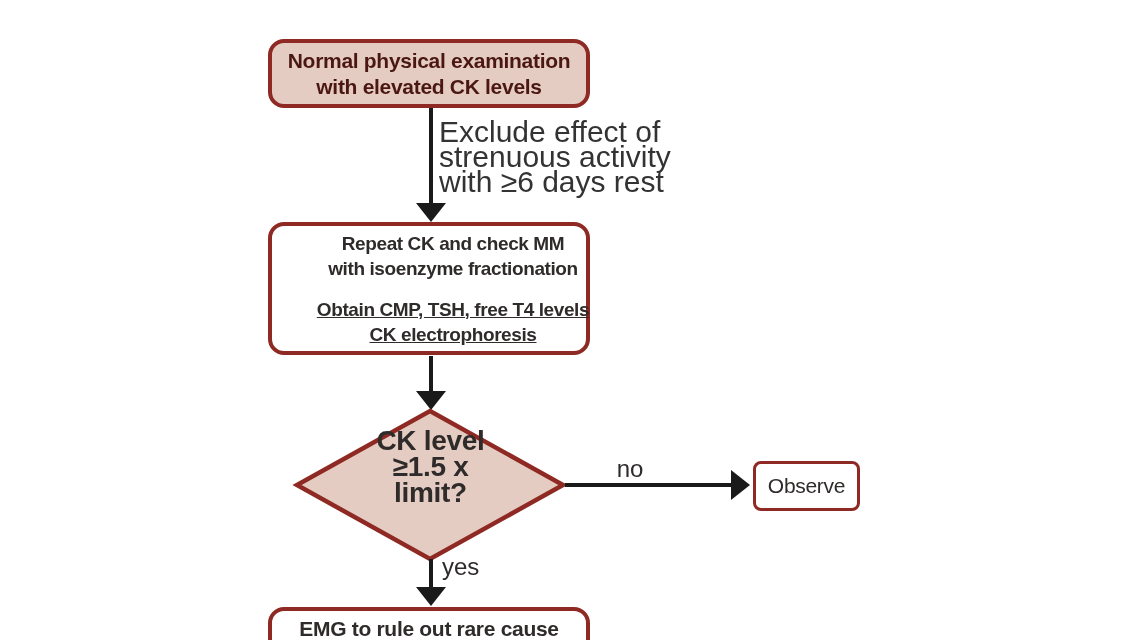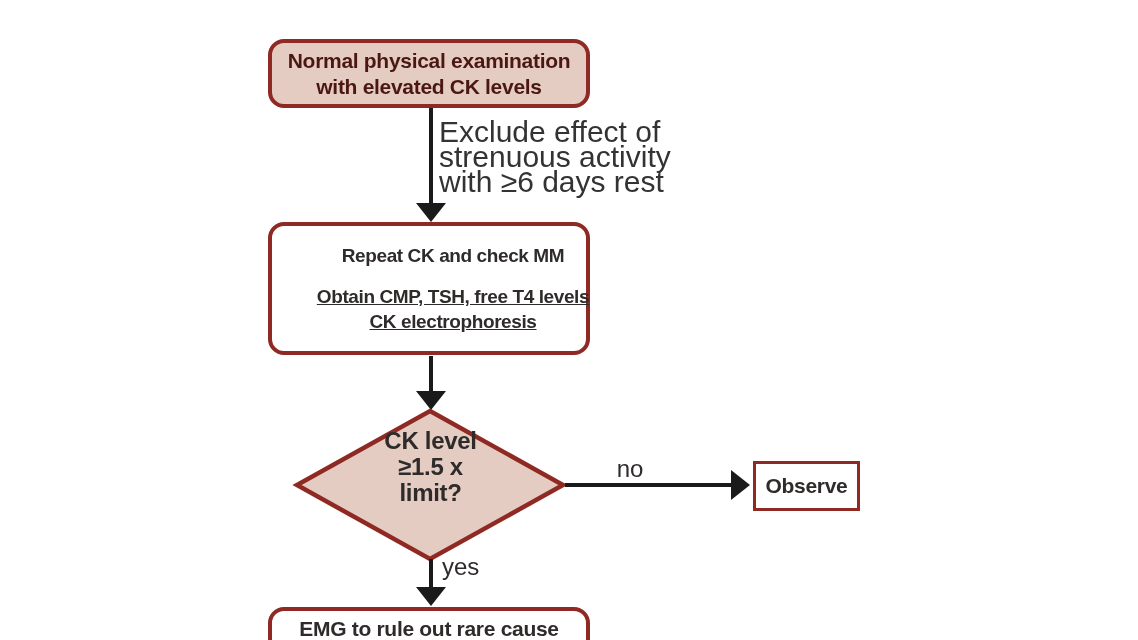--- a/index.html
+++ b/index.html
@@ -68,31 +68,31 @@
     font-size: 19px; font-weight: bold;
     line-height: 25px; letter-spacing: -0.4px; padding-left: 48px;
   }
   .node-workup .group2 { margin-top: 16px; text-decoration: underline; }
   .decision-text {
     position: absolute;
     left: 320px; top: 428px;
     width: 221px;
     text-align: center;
     color: var(--text-black);
-    font-size: 24px; font-weight: bold;
+    font-size: 28px; font-weight: bold;
     line-height: 26px; letter-spacing: -0.3px;
     z-index: 1;
   }
   .node-observe {
     left: 753px; top: 461px;
     width: 107px; height: 50px;
     border-width: 3.5px;
-    border-radius: 0;
+    border-radius: 8px;
     color: var(--text-black);
-    font-size: 21px; font-weight: bold;
+    font-size: 21px; font-weight: normal;
     letter-spacing: -0.3px;
   }
   .node-emg {
     left: 268px; top: 607px;
     width: 322px; height: 64px;
     justify-content: flex-start;
     padding-top: 5px;
     color: var(--text-black);
     font-size: 21px; font-weight: bold;
     line-height: 26px; letter-spacing: -0.3px;
@@ -153,20 +153,21 @@
 
   <div class="edge-note">
     <div class="text-line">Exclude effect of</div>
     <div class="text-line">strenuous activity</div>
     <div class="text-line">with ≥6 days rest</div>
   </div>
 
   <div class="node white node-workup">
     <div class="group1">
       <div class="text-line">Repeat CK and check MM</div>
+      <div class="text-line">with isoenzyme fractionation</div>
     </div>
     <div class="group2">
       <div class="text-line">Obtain CMP, TSH, free T4 levels</div>
       <div class="text-line">CK electrophoresis</div>
     </div>
   </div>
 
   <div class="decision-text">
     <div class="text-line">CK level</div>
     <div class="text-line">≥1.5 x</div>

